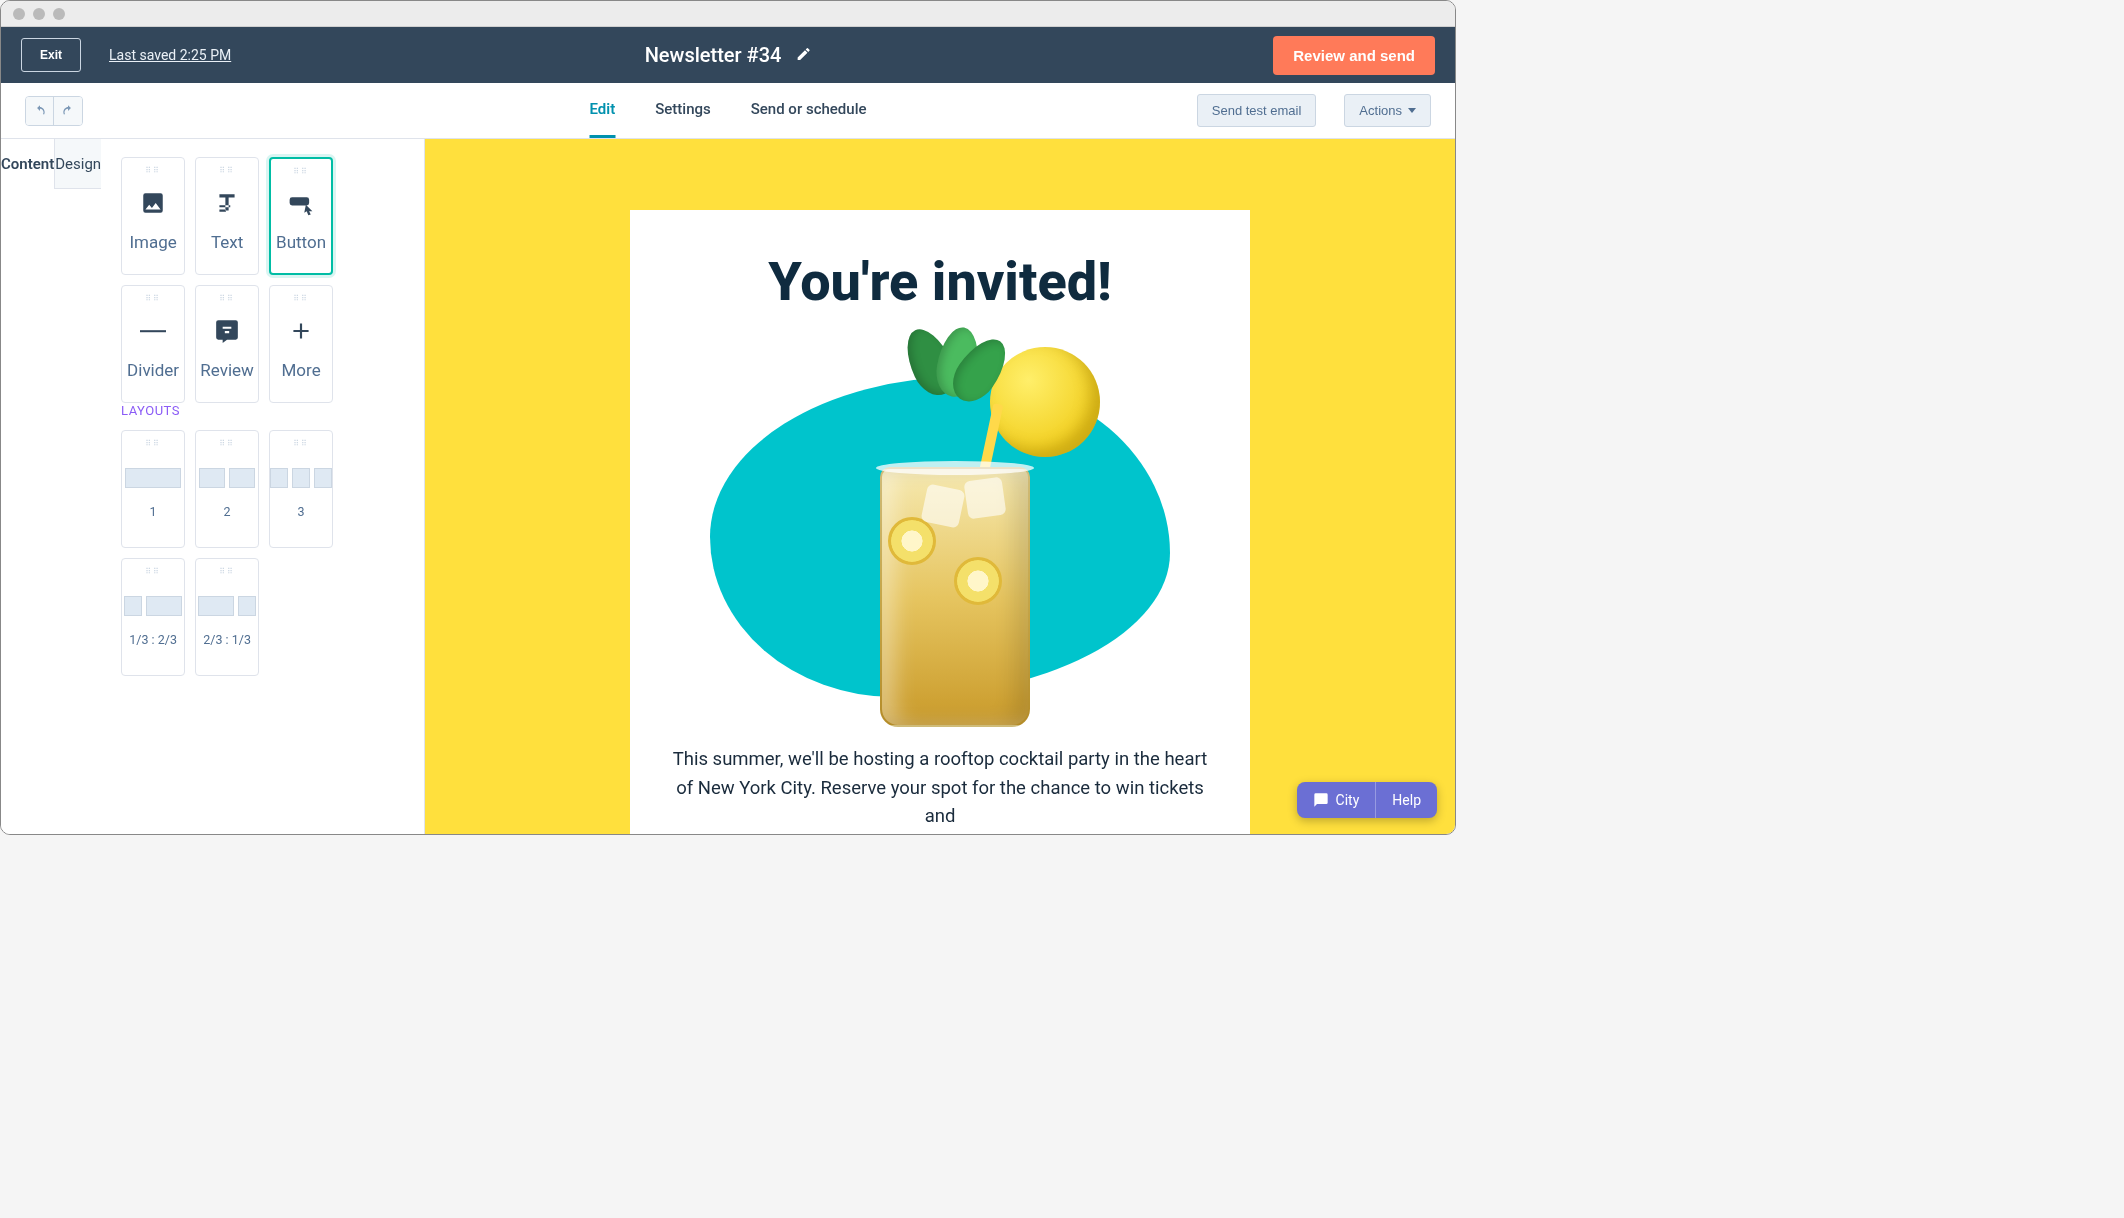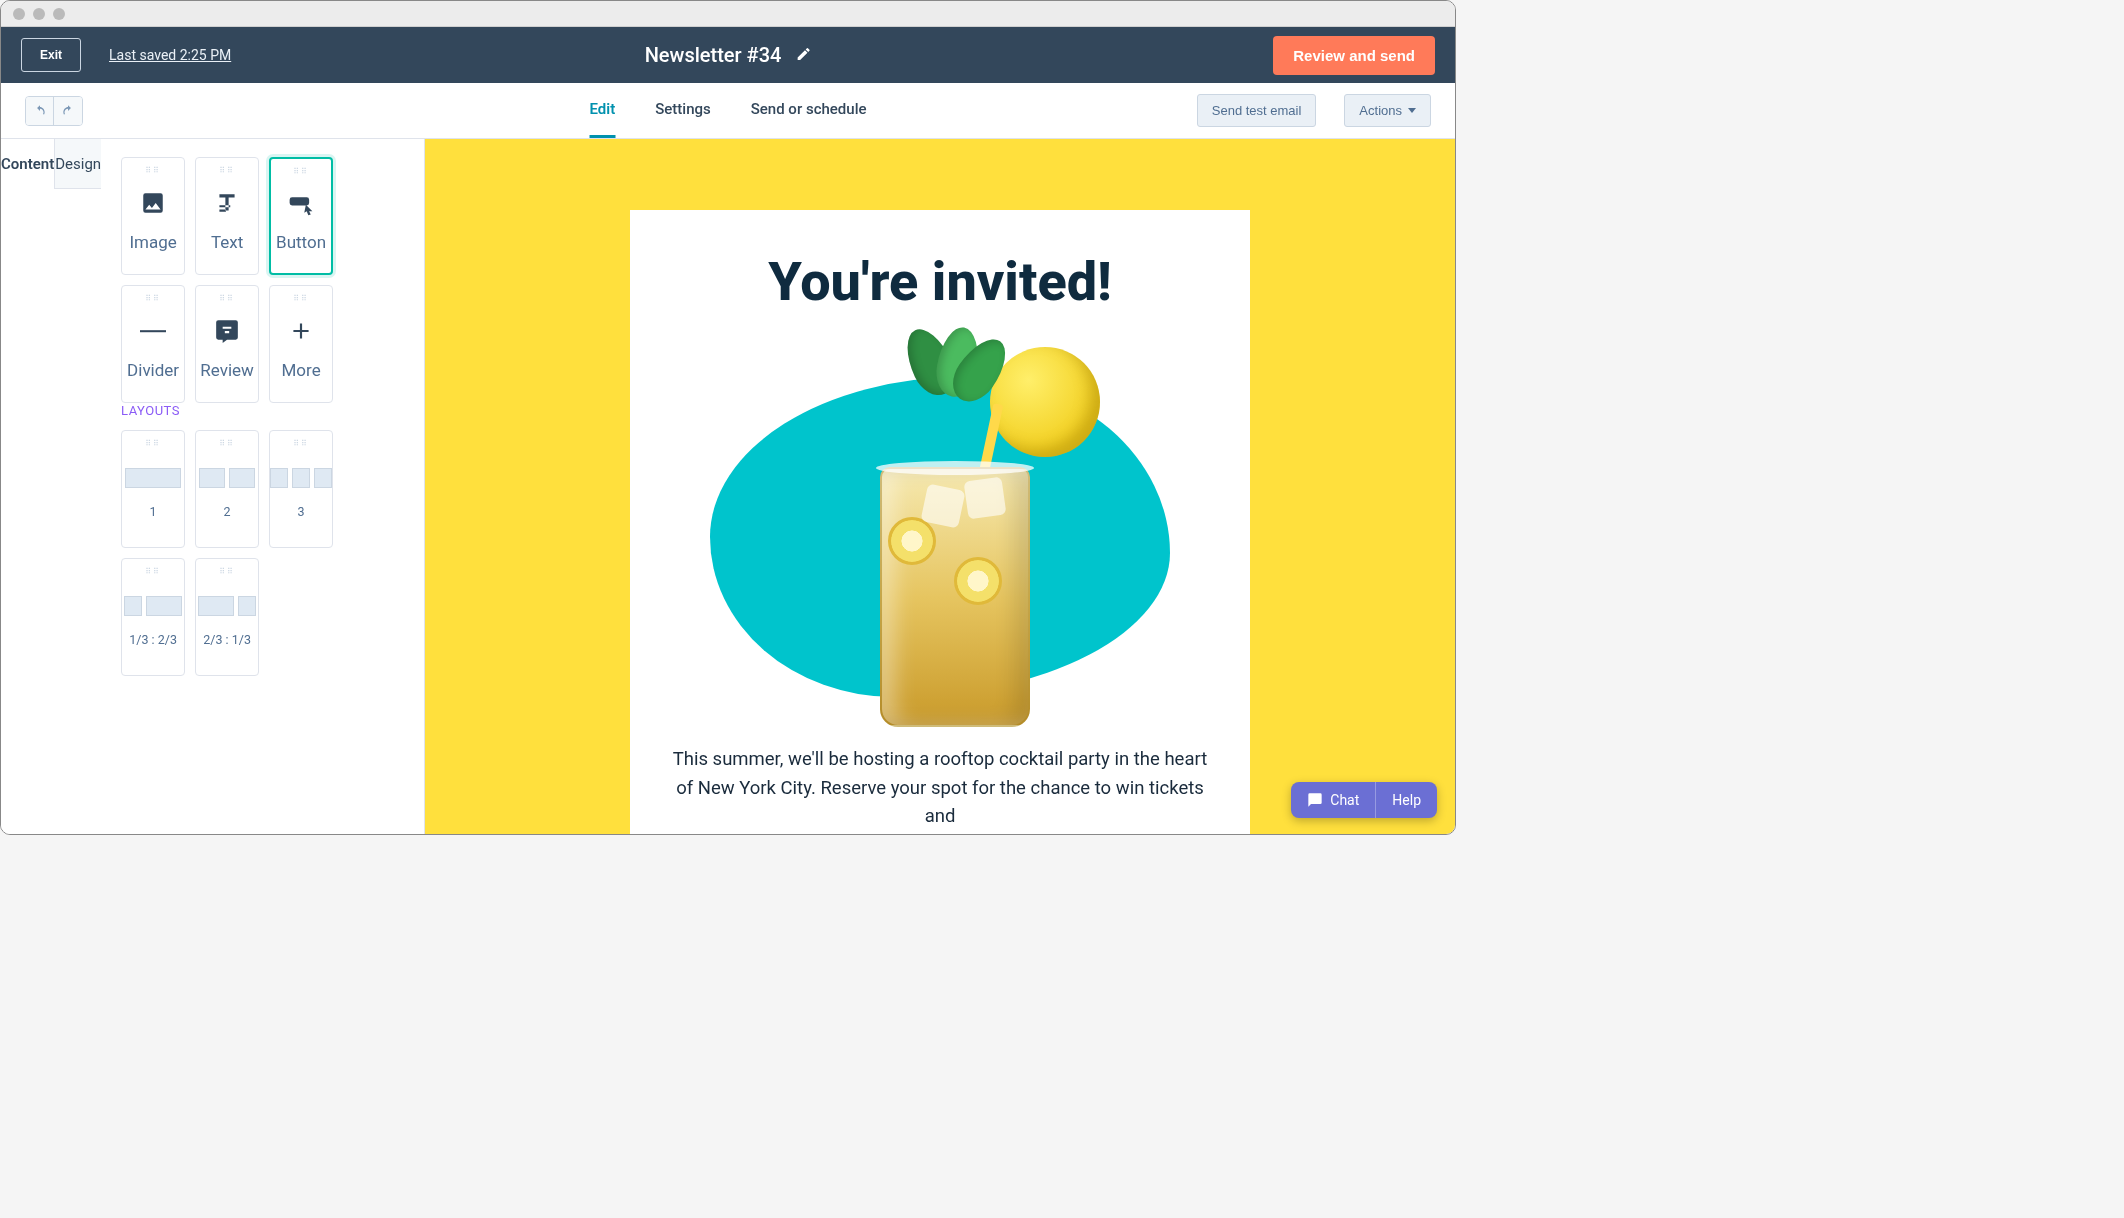--- a/index.html
+++ b/index.html
@@ -535,20 +535,20 @@
       </div>
     </div>
 
   </div>
 
   <div class="chat-widget">
     <div class="seg">
       <svg viewBox="0 0 24 24">
           <path d="M20 2H4a2 2 0 0 0-2 2v18l4-4h14a2 2 0 0 0 2-2V4a2 2 0 0 0-2-2z"></path>
         </svg>
-      <span>Chat</span>
+      <span>City</span>
     </div>
     <div class="seg">
       <span>Help</span>
     </div>
   </div>
 
 </div>
 
 </body></html>

